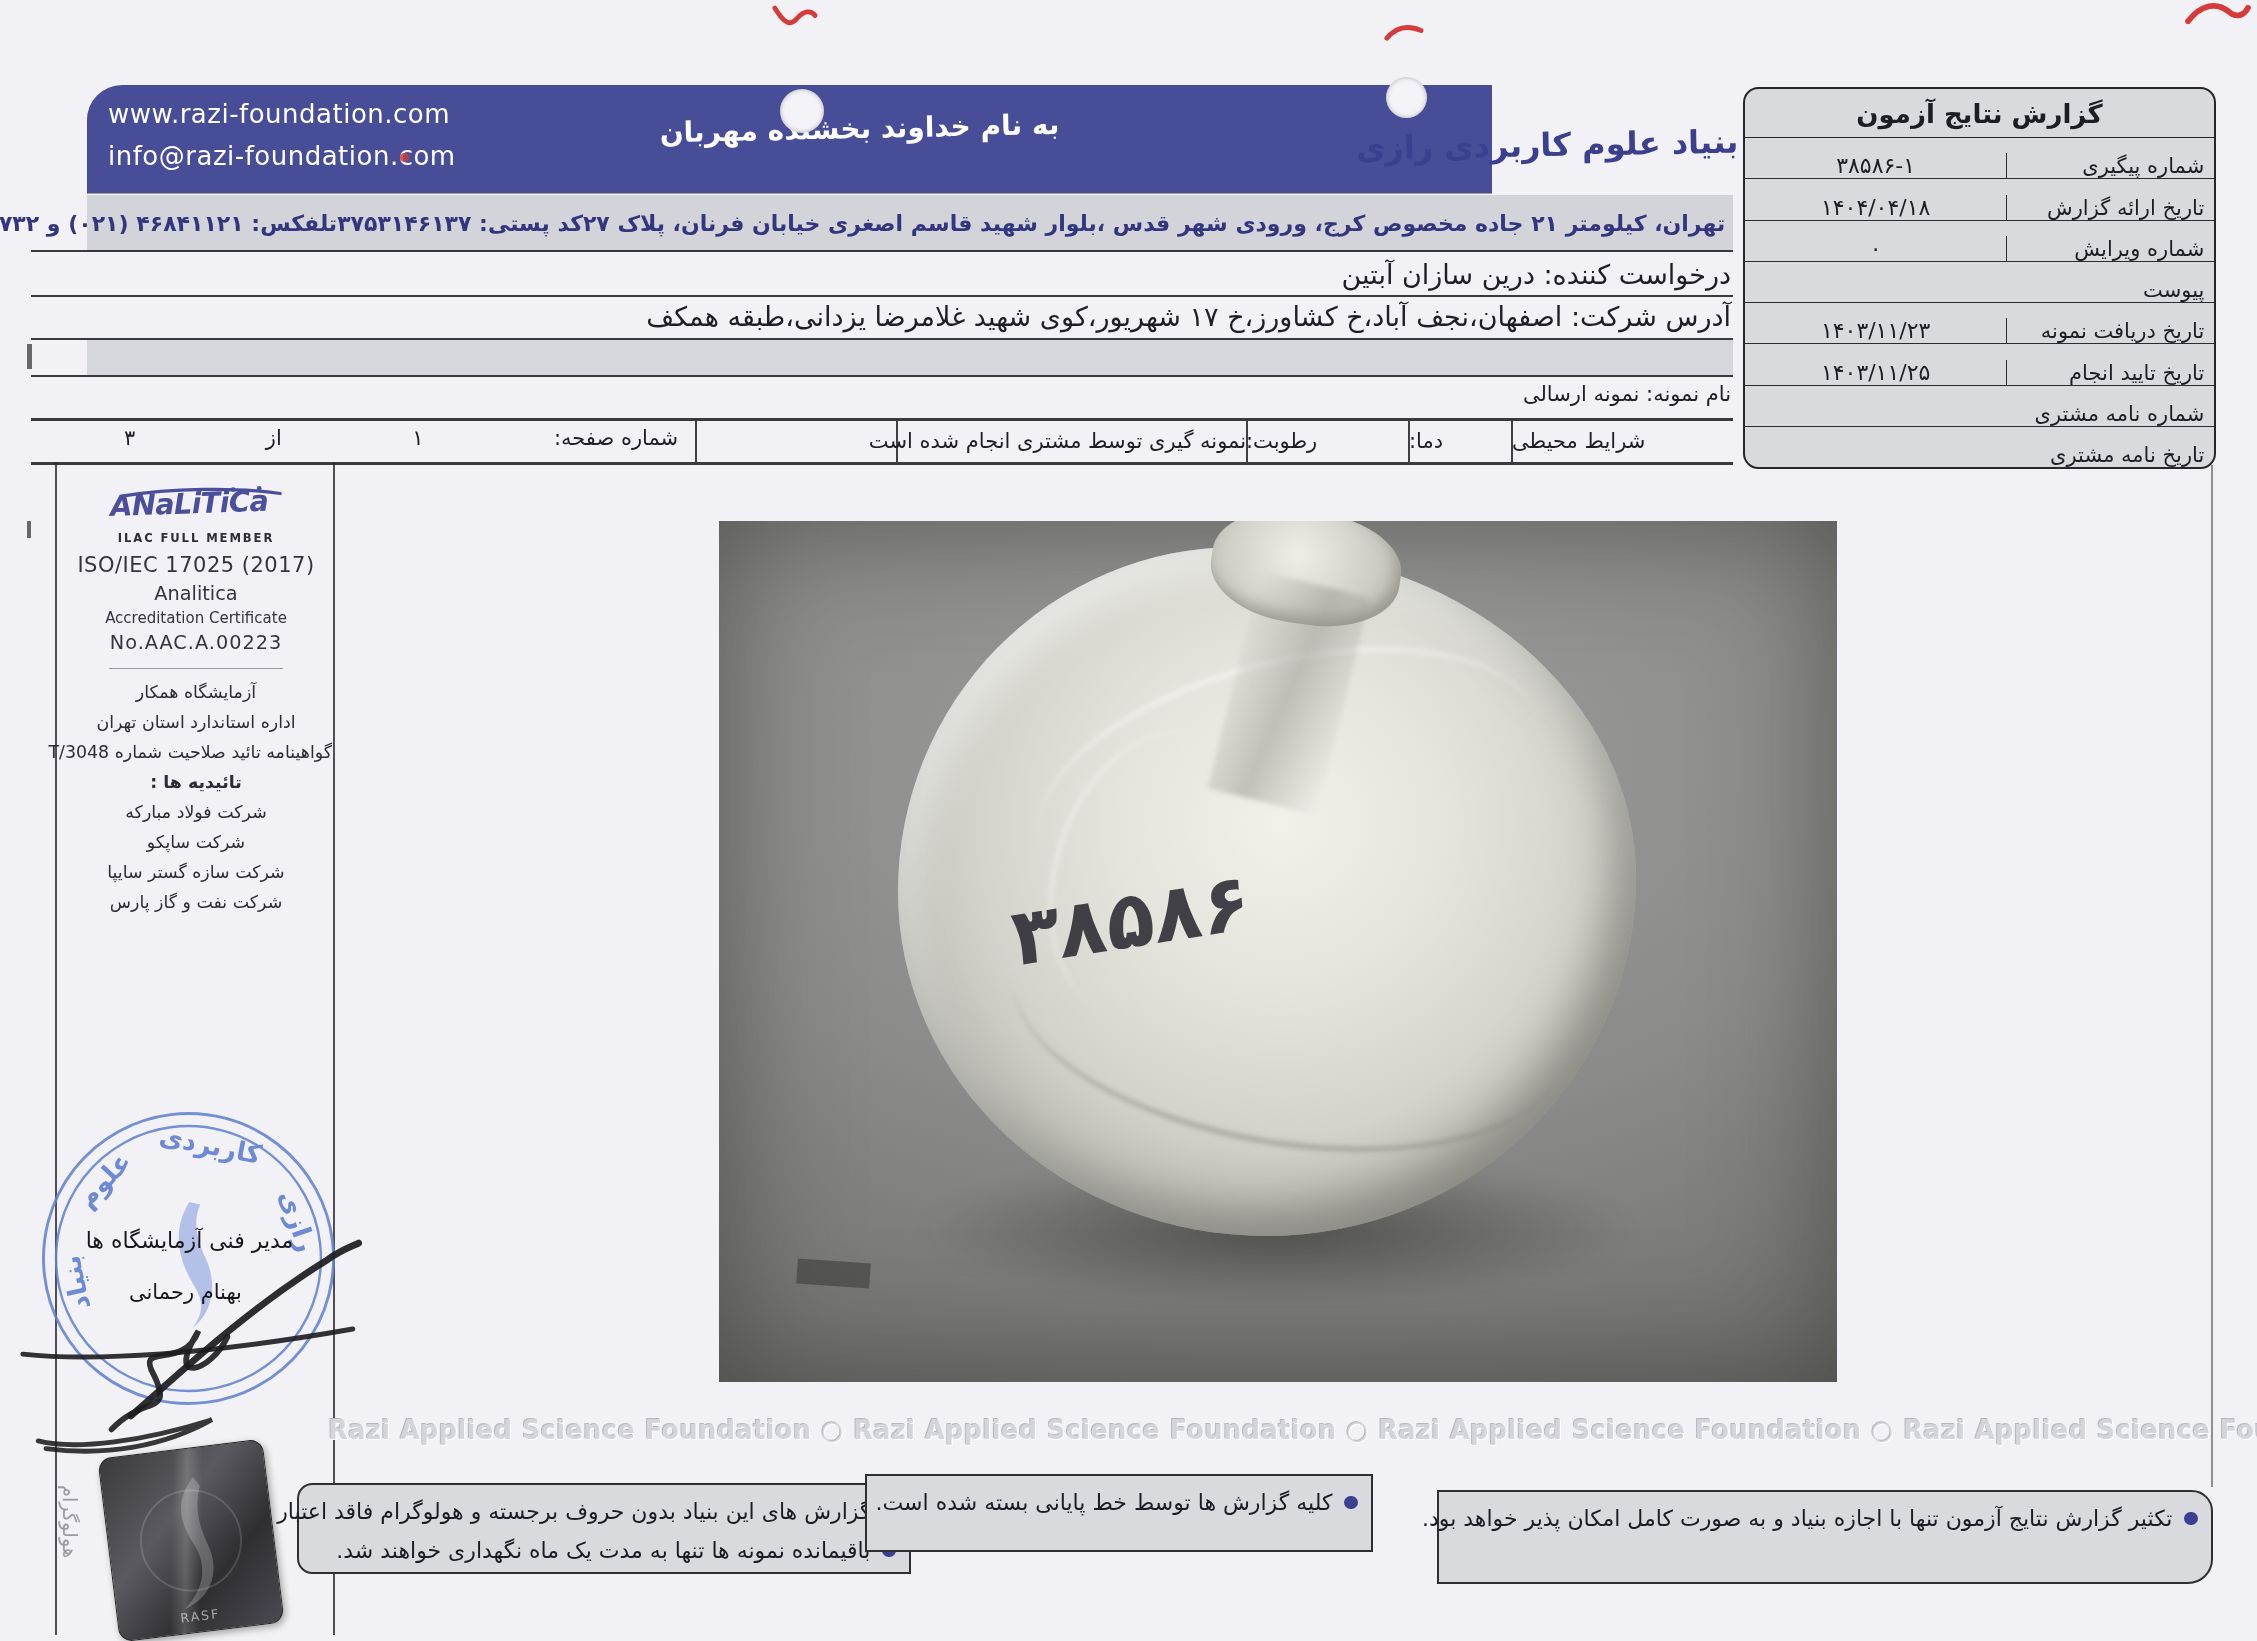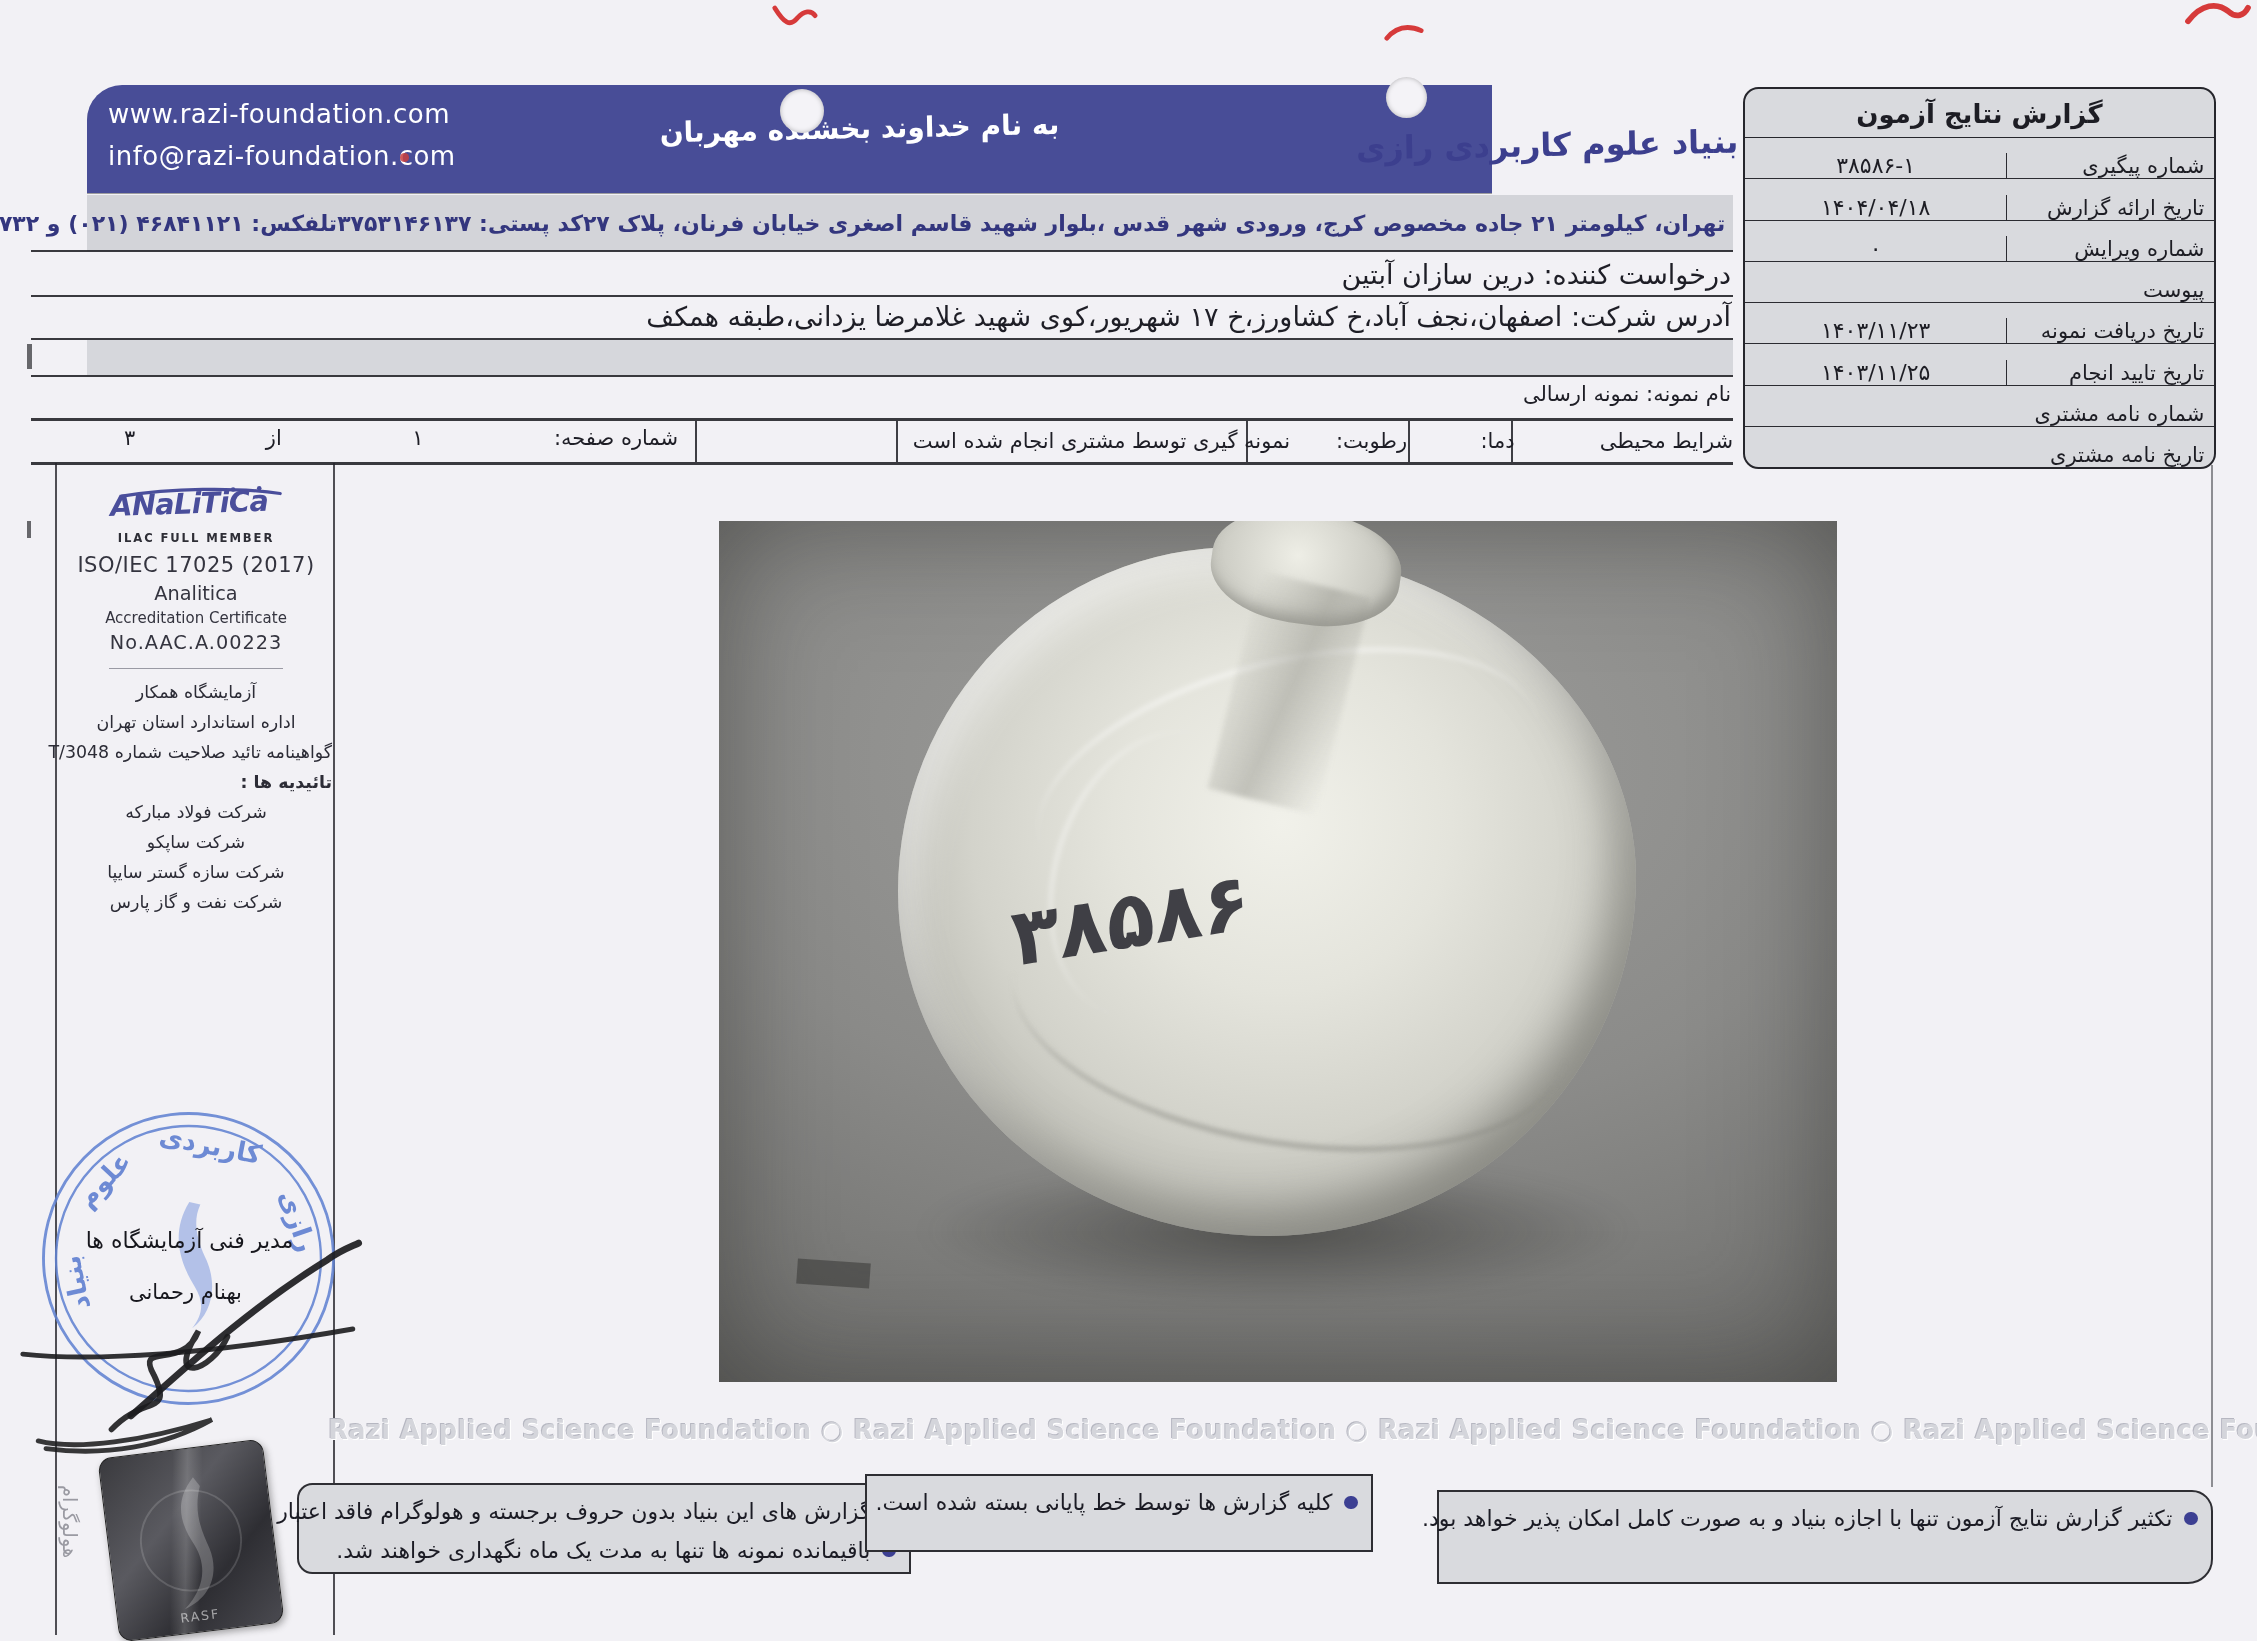--- a/index.html
+++ b/index.html
@@ -18,34 +18,34 @@
   .rtitle{height:48px;line-height:50px;text-align:center;font-weight:bold;font-size:26px;color:#1d1d24;direction:rtl;}
   .rrows{flex:1;display:flex;flex-direction:column;border-top:1.9px solid #26262c;}
   .trow{flex:1;display:flex;border-top:1.7px solid #2b2b31;align-items:flex-end;}
   .trow:first-child{border-top:none;}
   .tval{width:57%;border-right:1.9px solid #2b2b31;display:flex;align-items:center;justify-content:center;font-size:22px;color:#1d1d24;direction:ltr;}
   .tlab{width:43%;display:flex;align-items:center;justify-content:flex-start;padding-right:9.7px;font-size:21px;color:#1d1d24;direction:rtl;}
   
   .addr-band{left:87px;top:195px;width:1646px;height:56px;background:#d3d4d9;display:flex;direction:rtl;align-items:center;justify-content:space-between;padding:0 7.7px 0 27px;box-sizing:border-box;color:#33367e;font-weight:bold;font-size:22px;white-space:nowrap;}
   .hl{background:#1f1f24;opacity:.88;left:31px;width:1702px;height:1.9px;}
   .frow{direction:rtl;font-size:27px;color:#1e1e26;white-space:nowrap;}
-  .cell-txt{font-size:21px;color:#1e1e26;direction:rtl;text-align:center;white-space:nowrap;margin-left:44px;}
+  .cell-txt{font-size:21px;color:#1e1e26;direction:rtl;text-align:left;white-space:nowrap;}
   .vseg{background:#1f1f24;width:1.9px;top:421px;height:41px;opacity:.85;}
   .pagegrp{left:56px;top:426px;width:628px;display:flex;direction:rtl;justify-content:space-between;align-items:center;padding:0 5.8px 0 68px;box-sizing:border-box;font-size:21px;color:#1e1e26;}
   
   .vline{background:#26262c;width:1.9px;top:463px;height:1172px;opacity:.8;}
   .accr{left:60px;top:475px;width:272px;text-align:center;color:#34343f;}
   .ilac{font-size:11.6px;font-weight:bold;letter-spacing:1.9px;margin-top:1.9px;color:#2e2e36;}
   .iso{font-size:21px;margin-top:7.7px;letter-spacing:0.5px;}
   .anal{font-size:19.3px;margin-top:5.8px;}
   .accc{font-size:15px;margin-top:3.9px;}
   .certno{font-size:19.3px;margin-top:3.9px;letter-spacing:1px;}
   .accr hr{border:none;border-top:1.4px solid #9a9aa4;width:174px;margin:13.5px auto 9.7px;}
   .accr-lines{direction:rtl;font-size:17.4px;line-height:1.72;color:#2c2c36;white-space:nowrap;}
-  .accr-lines .bold{font-weight:bold;text-align:right;}
+  .accr-lines .bold{font-weight:bold;}
   
   .stamp{left:29px;top:1099px;width:319px;height:319px;opacity:.88;transform:rotate(-7deg);}
   .role{left:39px;top:1228px;width:301px;text-align:center;direction:rtl;font-size:22px;color:#17171d;}
   .signer{left:60px;top:1280px;width:251px;text-align:center;direction:rtl;font-size:21px;color:#17171d;}
   .sig{left:17.4px;top:1186px;width:359px;height:286px;z-index:4;}
   
   .photo{left:719px;top:521px;width:1118px;height:861px;background:radial-gradient(120% 95% at 50% 28%,#9d9d9b 0%,#8b8b89 45%,#777775 74%,#676765 100%);box-shadow:inset 0 0 126px rgba(45,45,43,.55);overflow:hidden;}
   .bagshadow{left:18%;top:74%;width:64%;height:17%;background:radial-gradient(closest-side,rgba(30,30,28,.5),rgba(30,30,28,0));filter:blur(8.7px);}
   .bag{left:16%;top:3%;width:66%;height:80%;border-radius:46% 54% 50% 50%/50% 48% 52% 50%;background:radial-gradient(circle at 52% 40%,#f1f1ea 0%,#e4e4dc 30%,#d3d3cb 55%,#bdbdb5 72%,#a4a49e 87%,rgba(140,140,136,0) 100%);box-shadow:inset -19.3px -25px 48px rgba(92,92,88,.55),inset 15.4px 19.3px 39px rgba(255,255,255,.6);}
   .knot{left:44%;top:-1%;width:17%;height:13%;border-radius:45%;background:radial-gradient(circle at 45% 40%,#eeeee6,#c6c6be 75%);transform:rotate(8deg);box-shadow:inset -5.8px -7.7px 13.5px rgba(110,110,104,.5);}

